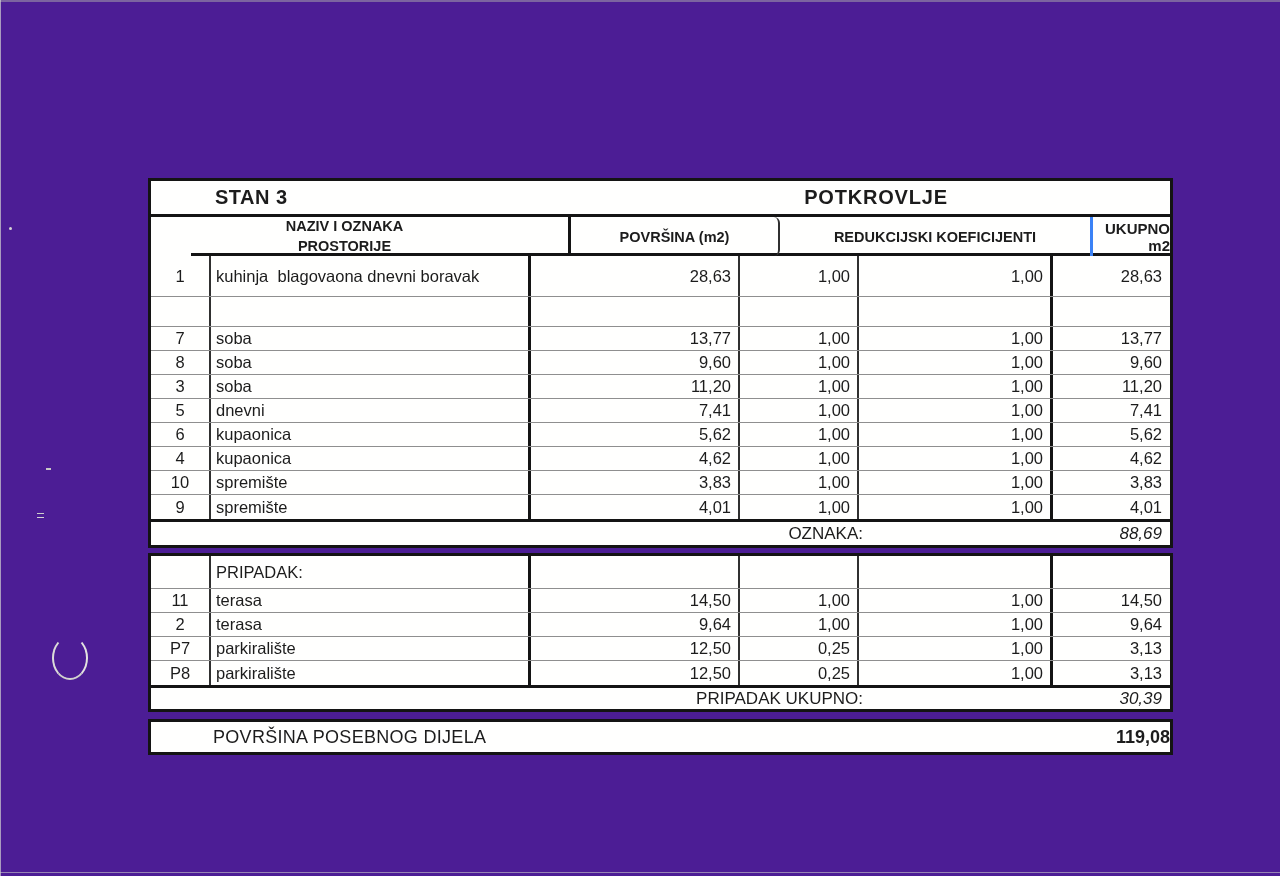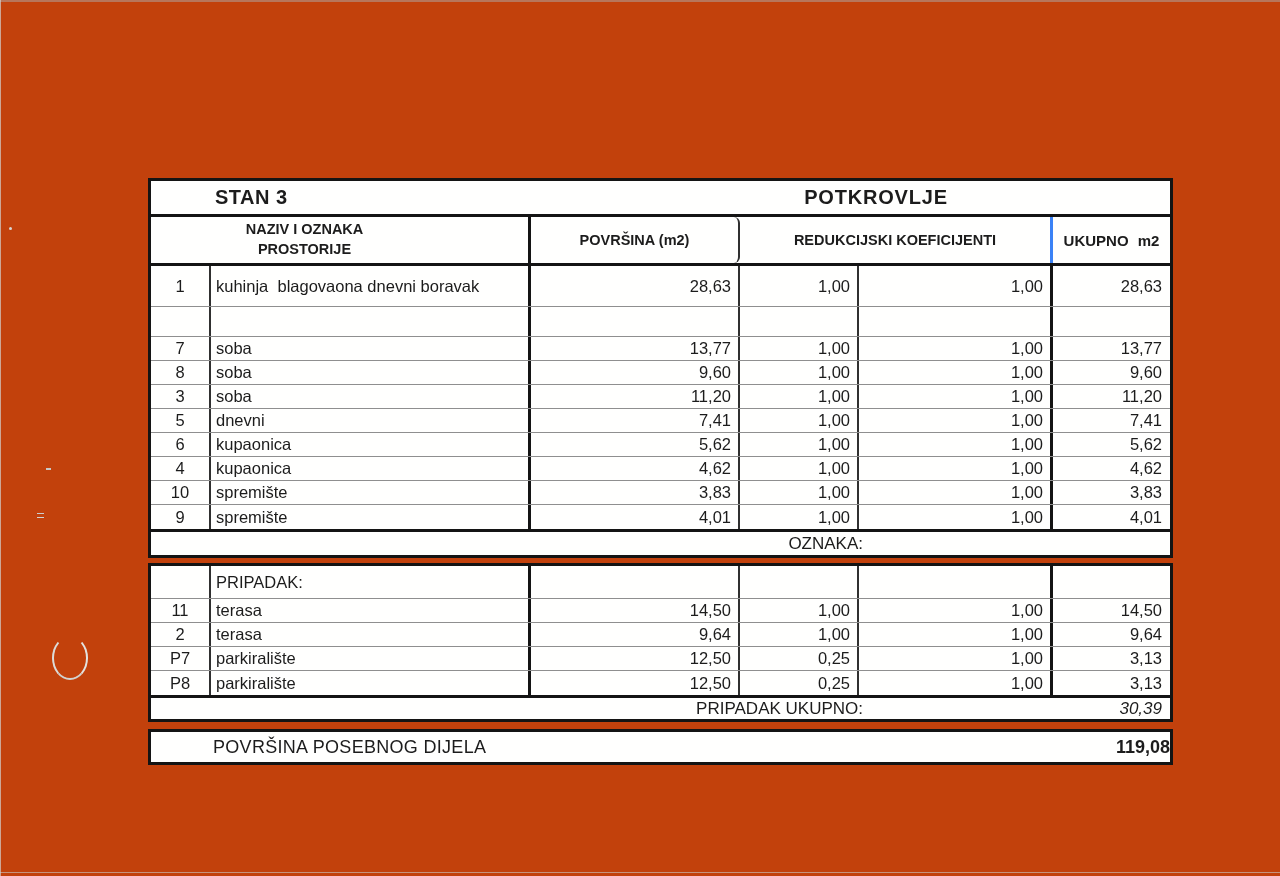--- a/index.html
+++ b/index.html
@@ -6,21 +6,21 @@
   html,body { width:1280px; height:876px; }
   body {
     font-family: "Liberation Sans", sans-serif;
     color: #1c1c1c;
     background: #ffffff;
     position: relative;
     overflow: hidden;
   }
   .page {
     position: absolute; inset: 0;
-    background: #c2410c;
+    background: #4c1d95;
   }
   
   .edge-top    { position:absolute; left:0; top:0;    width:100%; height:2px; background:#ababab; opacity:.5; }
   .edge-bottom { position:absolute; left:0; top:872px; width:100%; height:1px; background:#c9c9c9; opacity:.6; }
   .edge-left   { position:absolute; left:0; top:0;    width:1px;  height:100%; background:#d2d2d2; opacity:.7; }
   .mark-curve  {
     position:absolute; left:52px; top:636px; width:36px; height:44px;
     border:2px solid transparent;
     border-bottom:2px solid #d2d2cf; border-left:2px solid #dcdcd9; border-right:2px solid #e3e3e0;
     border-radius:50%;
@@ -33,22 +33,22 @@
 
   .doc { position:absolute; left:148px; top:178px; width:1025px; }
   .box { border:3px solid #141414; background:#fffffe; }
 
   
   .title-row { height:36px; border-bottom:3px solid #141414; position:relative; display:flex; align-items:center; }
   .title-left  { padding-left:64px; font-weight:bold; font-size:20px; letter-spacing:.5px; }
   .title-right { position:absolute; left:545px; width:360px; text-align:center; font-weight:bold; font-size:20px; letter-spacing:.8px; }
 
   
-  .head-row { height:49px; border-bottom:3px solid #141414; display:grid; grid-template-columns:380px 209px 313px 1fr;
-              font-weight:bold; font-size:14.5px; text-align:center; }
+  .head-row { height:39px; border-bottom:3px solid #141414; display:grid; grid-template-columns:380px 209px 313px 1fr;
+              font-weight:bold; font-size:14.5px; text-align:right;margin-left:40px; }
   .hc { display:flex; align-items:center; justify-content:center; height:100%; }
   .h-name  { border-right:3px solid #141414; flex-direction:column; line-height:1.35; padding-right:70px; }
   .h-area  { border-right:2px solid #303030;border-radius:6px; }
   .h-coef  { border-right:3px solid #3b82f6; }
   .h-total { font-size:15px; word-spacing:5px; }
 
   
   .tr { display:grid; grid-template-columns:60px 320px 209px 119px 194px 1fr;
         height:24px; border-bottom:1px solid #8f8f8f; font-size:16.5px; }
   .tr.tall   { height:41px; }
@@ -187,20 +187,21 @@
           <div class="td c-name">spremište</div>
           <div class="td c-area">4,01</div>
           <div class="td c-k1">1,00</div>
           <div class="td c-k2">1,00</div>
           <div class="td c-total">4,01</div>
         </div>
       </div>
 
       <div class="subtotal-row">
         <div class="subtotal-label">OZNAKA:</div>
+        <div class="subtotal-value">88,69</div>
       </div>
     </section>
 
     <section class="box pripadak-box">
       <div class="tr head24">
         <div class="td c-id"></div>
         <div class="td c-name">PRIPADAK:</div>
         <div class="td c-area"></div>
           <div class="td c-k1"></div>
         <div class="td c-k2"></div>

